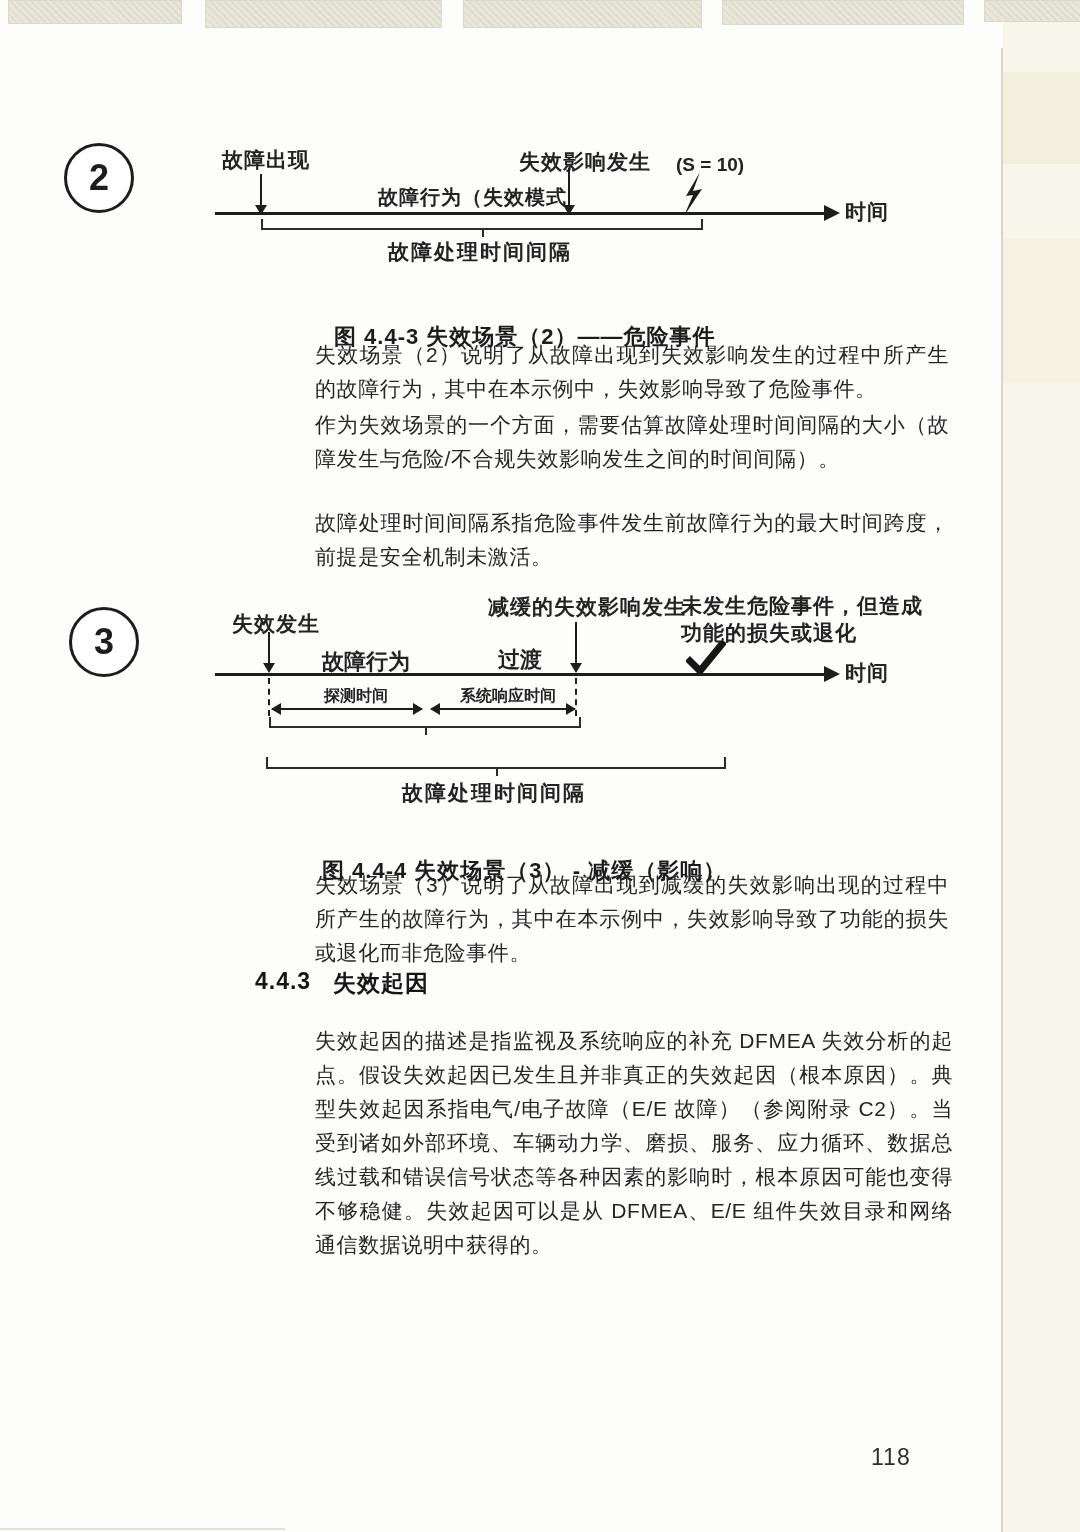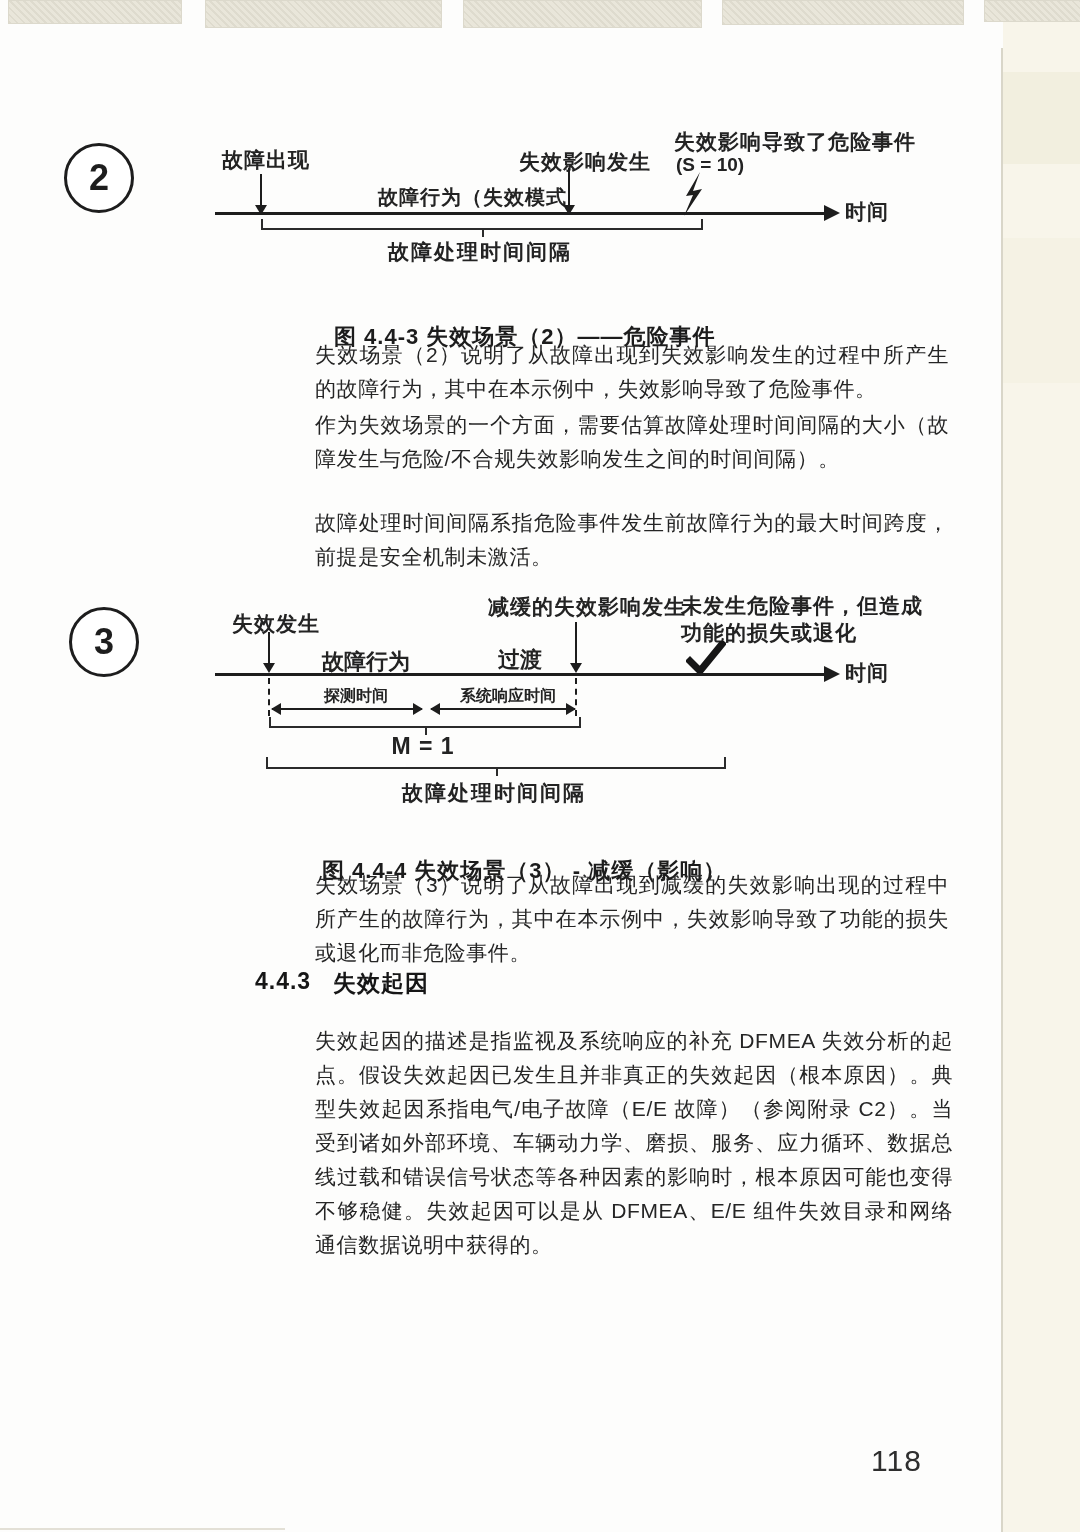--- a/index.html
+++ b/index.html
@@ -52,21 +52,21 @@
   .brlabel{position:absolute;text-align:center;font-size:21px;font-weight:700;color:#232323;letter-spacing:2px;}
 
   
   .caption{position:absolute;font-size:22px;font-weight:700;color:#1c1c1c;letter-spacing:1px;white-space:nowrap;margin-top:32px;}
   .para{
     position:absolute;left:315px;width:634px;margin:0;
     font-size:21px;line-height:34px;color:#252525;
     text-align:justify;letter-spacing:0.6px;font-weight:500;
   }
   .heading{position:absolute;font-size:23px;font-weight:700;color:#161616;letter-spacing:1px;text-align:center;}
-  .pageno{position:absolute;font-size:30px;color:#2e2e2e;letter-spacing:1px;text-align:right;}
+  .pageno{position:absolute;font-size:23px;color:#2e2e2e;letter-spacing:1px;text-align:right;}
 </style>
 </head>
 <body>
 
 <div class="right-strip">
   <div class="blotch1"></div>
   <div class="blotch2"></div>
 </div>
 <div class="page-edge-line"></div>
 <div class="top-strip">
@@ -76,21 +76,20 @@
   <div class="top-block" style="left:722px;width:240px;height:23px;"></div>
   <div class="top-block" style="left:984px;width:96px;height:20px;"></div>
 </div>
 <div class="bottom-edge-line"></div>
 
 <div class="fig" style="top:120px;height:185px;">
   <div class="badge" style="left:64px;top:23px;">2</div>
 
   <div class="dlabel" style="left:222px;top:26px;">故障出现</div>
   <div class="dlabel" style="left:519px;top:28px;">失效影响发生</div>
-  <div class="dlabel" style="left:674px;top:8px;">失效影响导致了危险事件</div>
   <div class="dlabel" style="left:676px;top:34px;font-size:19px;letter-spacing:0;">(S = 10)</div>
   <div class="dlabel" style="left:342px;top:64px;font-size:20px;margin-left:36px;">故障行为（失效模式</div>
 
   <div class="varrow" style="left:260px;top:54px;height:32px;"></div>
   <div class="varrow" style="left:568px;top:48px;height:38px;"></div>
 
   <svg style="position:absolute;left:680px;top:52px;" width="28" height="44" viewBox="0 0 28 44">
     <polygon points="20,0 6,24 13,23 4,44 22,17 13,19" fill="#1d1d1d"></polygon>
   </svg>
 
@@ -137,21 +136,20 @@
 
   <div class="dlabel small" style="left:324px;top:101px;font-size:16px;">探测时间</div>
   <div class="dlabel small" style="left:460px;top:101px;font-size:16px;">系统响应时间</div>
 
   <div class="darrow" style="left:272px;top:123px;width:150px;"></div>
   <div class="darrow" style="left:431px;top:123px;width:144px;"></div>
 
   <div class="bracket" style="left:269px;top:132px;width:308px;height:9px;">
     <div class="tick"></div>
   </div>
-  <div class="brlabel" style="left:269px;top:148px;width:308px;font-size:23px;font-weight:700;letter-spacing:1px;">M = 1</div>
 
   <div class="bracket" style="left:266px;top:172px;width:456px;height:10px;">
     <div class="tick"></div>
   </div>
   <div class="brlabel" style="left:266px;top:194px;width:456px;">故障处理时间间隔</div>
 </div>
 
 <div class="caption" style="left:322px;top:824px;">图 4.4-4 失效场景（3） - 减缓（影响）</div>
 
 <p class="para" style="top:868px;">失效场景（3）说明了从故障出现到减缓的失效影响出现的过程中所产生的故障行为，其中在本示例中，失效影响导致了功能的损失或退化而非危险事件。</p>

